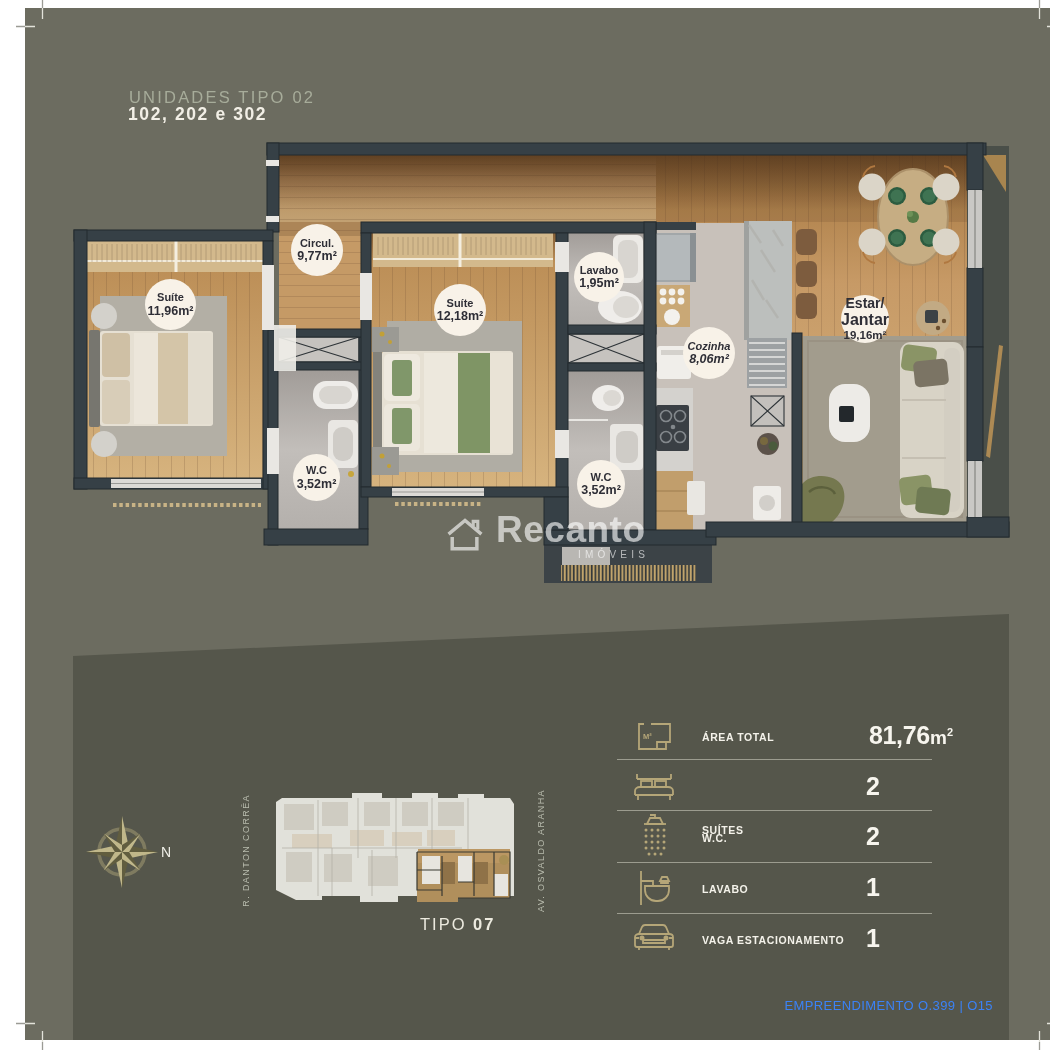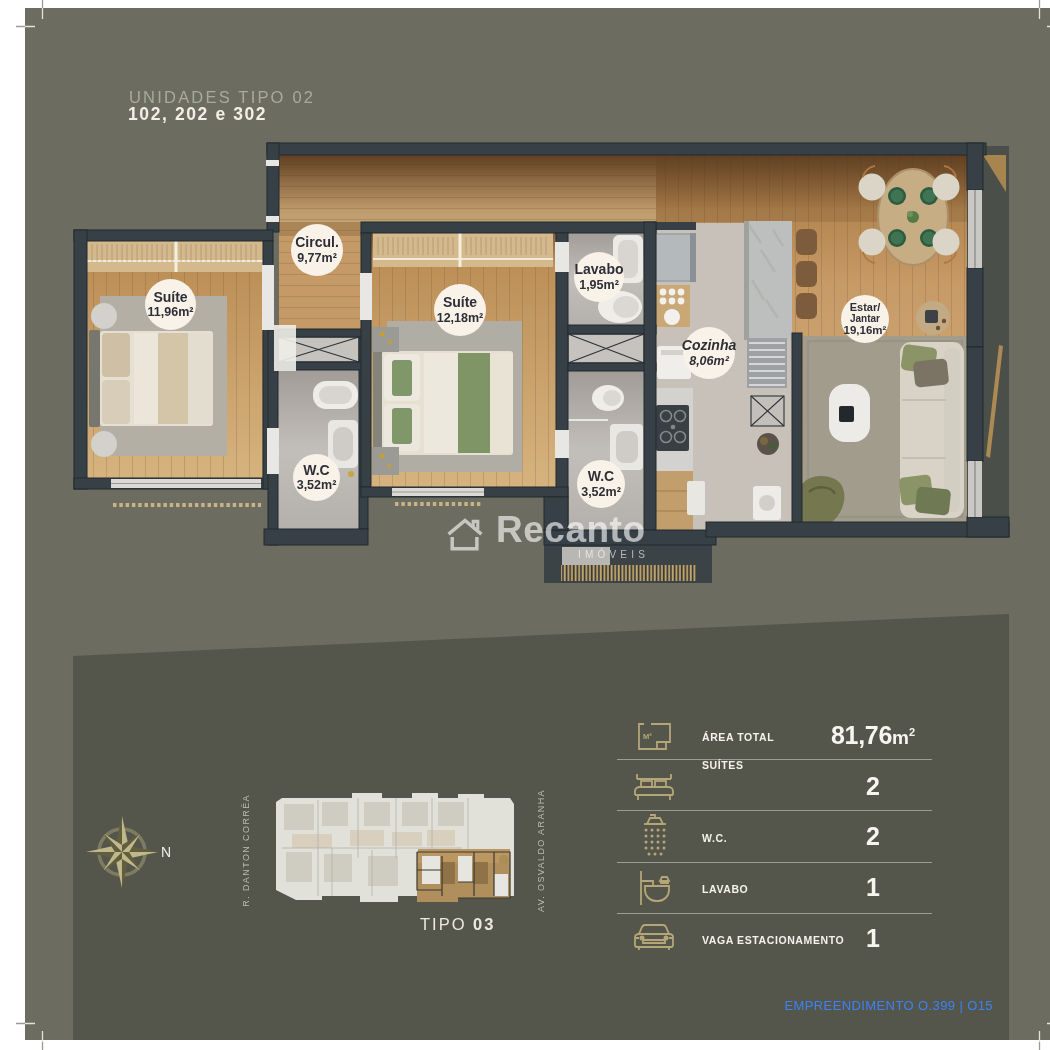--- a/index.html
+++ b/index.html
@@ -1,20 +1,20 @@
 <!DOCTYPE html>
 <html><head>
 <meta charset="utf-8">
 <style>
 html,body{margin:0;padding:0;background:#ffffff;}
 body{width:1050px;height:1050px;font-family:"Liberation Sans",sans-serif;}
 #page{position:relative;width:1050px;height:1050px;overflow:hidden;background:#ffffff;margin-left:16px;}
 .abs{position:absolute;}
 .lbl{position:absolute;background:#f8f2e8;border-radius:50%;display:flex;flex-direction:column;align-items:center;justify-content:center;color:#2e2e36;text-align:center;line-height:1.12;}
-.lbl .n{font-weight:bold;font-size:14px;}
+.lbl .n{font-weight:bold;font-size:11px;}
 .lbl .v{font-size:12.5px;font-weight:bold;}
 .rowlab{position:absolute;color:#f4f2ea;font-size:10.5px;font-weight:bold;letter-spacing:.6px;}
 .rowval{position:absolute;width:160px;text-align:center;color:#f7f5ee;font-size:25px;font-weight:bold;}
 .divline{position:absolute;height:1px;background:rgba(215,215,200,.55);}
 </style>
 </head>
 <body>
 <div id="page">
 
 <div class="abs" style="left:9px;top:8px;width:1032px;height:1032px;background:#6c6c60;"></div>
@@ -525,37 +525,37 @@
 <rect x="170" y="72" width="13" height="22"></rect>
           <rect x="202" y="72" width="14" height="22"></rect>
 </g>
 <g stroke="#3a3a32" stroke-width="1.2" fill="none">
 <path d="M145 62 H238 V108 H186 M145 62 V100 H170 M170 66 v40 M202 62 v44 M222 62 v44 M145 80 h24 M186 92 h16"></path>
 </g>
 <circle cx="232" cy="70" r="5" fill="#a98f55"></circle>
 </g>
 </svg>
 
-<div class="abs" style="left:404px;top:915px;color:#eceadf;font-size:16.5px;letter-spacing:2px;">TIPO <b>03</b></div>
+<div class="abs" style="left:404px;top:915px;color:#eceadf;font-size:16.5px;letter-spacing:2px;">TIPO <b>07</b></div>
 
 <div class="abs" style="left:225px;top:795px;height:110px;display:flex;align-items:center;">
       <div style="writing-mode:vertical-rl;transform:rotate(180deg);font-size:9px;letter-spacing:1.4px;color:#b9bcae;white-space:nowrap;">R. DANTON CORRÊA</div>
     </div>
 
 <div class="abs" style="left:520px;top:795px;height:112px;display:flex;align-items:center;">
       <div style="writing-mode:vertical-rl;transform:rotate(180deg);font-size:9px;letter-spacing:1.4px;color:#b9bcae;white-space:nowrap;">AV. OSVALDO ARANHA</div>
     </div>
 
 <div class="rowlab" style="left:686px;top:731px;">ÁREA TOTAL</div>
 
-<div class="abs" style="left:777px;top:721px;width:160px;text-align:center;color:#f7f5ee;"><span style="font-size:25px;font-weight:bold;letter-spacing:-.3px;">81,76</span><span style="font-size:19px;font-weight:bold;">m</span><span style="font-size:11px;font-weight:bold;vertical-align:8px;">2</span></div>
+<div class="abs" style="left:777px;top:721px;width:160px;text-align:right;color:#f7f5ee;"><span style="font-size:25px;font-weight:bold;letter-spacing:-.3px;">81,76</span><span style="font-size:19px;font-weight:bold;">m</span><span style="font-size:11px;font-weight:bold;vertical-align:8px;">2</span></div>
 
 <div class="divline" style="left:601px;top:759px;width:315px;"></div>
 
-<div class="rowlab" style="left:686px;top:759px;">SUÍTES</div>
+<div class="rowlab" style="left:686px;top:824px;">SUÍTES</div>
 
 <div class="rowval" style="left:777px;top:772px;">2</div>
 
 <div class="divline" style="left:601px;top:810px;width:315px;"></div>
 
 <div class="rowlab" style="left:686px;top:832px;">W.C.</div>
 
 <div class="rowval" style="left:777px;top:822px;">2</div>
 
 <div class="divline" style="left:601px;top:862px;width:315px;"></div>
@@ -672,18 +672,18 @@
       <div class="n">W.C</div>
       <div class="v">3,52m²</div>
     </div>
 
 <div class="lbl" style="left:667px;top:327px;width:52px;height:52px;font-style:italic;">
       <div class="n">Cozinha</div>
       <div class="v">8,06m²</div>
     </div>
 
 <div class="lbl" style="left:825px;top:295px;width:48px;height:48px;">
-      <div class="n" style="font-size:11px;">Estar/</div>
-      <div class="n" style="font-size:10px;">Jantar</div>
+      <div class="n" style="font-size:14px;">Estar/</div>
+      <div class="n" style="font-size:16px;">Jantar</div>
       <div class="v" style="font-size:11.5px;">19,16m²</div>
     </div>
 
 </div>
 
 </body></html>

